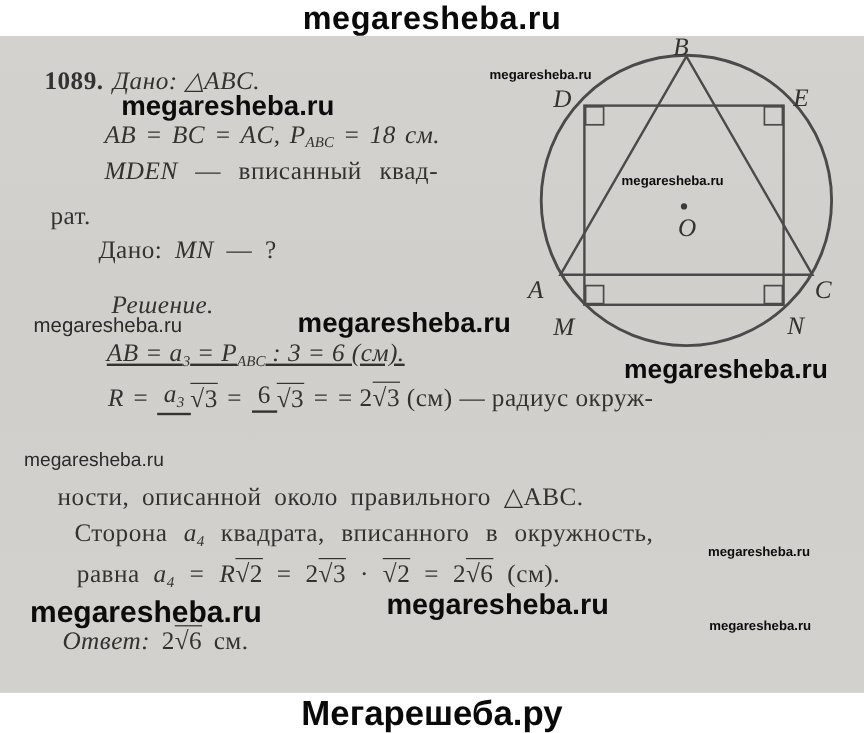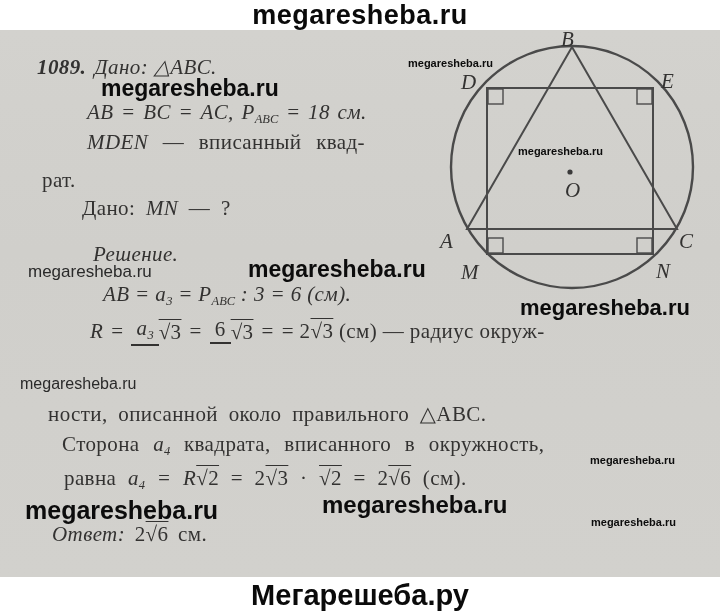--- a/index.html
+++ b/index.html
@@ -11,21 +11,21 @@
             font-family:"Liberation Sans", sans-serif; font-weight:bold; color:#0a0a0a; }
   .banner-top { top:0; height:30px; font-size:27px; line-height:30px; letter-spacing:0.5px; }
   .banner-bottom { top:577px; height:38px; font-size:29px; line-height:36px; }
 
   .paper { position:absolute; top:30px; left:0; width:720px; height:547px;
            background:#d1d0cc;
            background-image:linear-gradient(180deg, #d3d2ce 0%, #d0cfcb 40%, #d2d1cd 100%); }
 
   .line { position:absolute; font-size:21px; color:#333231; white-space:nowrap; letter-spacing:0.4px; }
   .it { font-style:italic; }
-  .bold { font-weight:bold;font-style:italic; }
+  .bold { font-weight:bold; }
   .sub { font-size:12.5px; font-style:italic; vertical-align:-0.3em; letter-spacing:0; }
   .rad { text-decoration:overline; text-decoration-thickness:1.4px; }
 
   .wm { position:absolute; font-family:"Liberation Sans", sans-serif; font-weight:bold;
         color:#0c0c0c; white-space:nowrap; }
   .wm-reg { font-weight:normal; color:#2a2a2a; }
 
   .mathline { display:flex; align-items:center; gap:8px; }
   .frac { display:inline-flex; flex-direction:row; align-items:center; line-height:1.05; }
   .frac .num { border-bottom:2px solid #333231; padding:0 5px 2px 5px; }
@@ -68,21 +68,21 @@
     <div class="line it" style="left:87px; top:70px; word-spacing:2px;"><span>AB = BC = AC, P</span><span class="sub">ABC</span><span> = 18 см.</span></div>
 
     <div class="line" style="left:87px; top:100px; word-spacing:9px;"><span class="it">MDEN</span><span> — вписанный квад-</span></div>
 
     <div class="line" style="left:42px; top:138px;"><span>рат.</span></div>
 
     <div class="line" style="left:82px; top:166px; word-spacing:5px;"><span>Дано: </span><span class="it">MN</span><span> — ?</span></div>
 
     <div class="line it" style="left:93px; top:212px;"><span>Решение.</span></div>
 
-    <div class="line it" style="left:103px; top:252px;"><span>AB = a</span><span class="sub">3</span><span> = P</span><span class="sub">ABC</span><span> : 3 = 6 (см).</span></div>
+    <div class="line it" style="left:89px; top:252px;text-decoration:underline;"><span>AB = a</span><span class="sub">3</span><span> = P</span><span class="sub">ABC</span><span> : 3 = 6 (см).</span></div>
 
     <div class="line mathline" style="left:90px; top:287px;">
       <span class="it">R</span>
       <span>=</span>
       <span class="frac">
           <span class="num"><span class="it">a</span><span class="sub">3</span></span>
           <span class="den rad">√3</span>
         </span>
       <span>=</span>
       <span class="frac">

